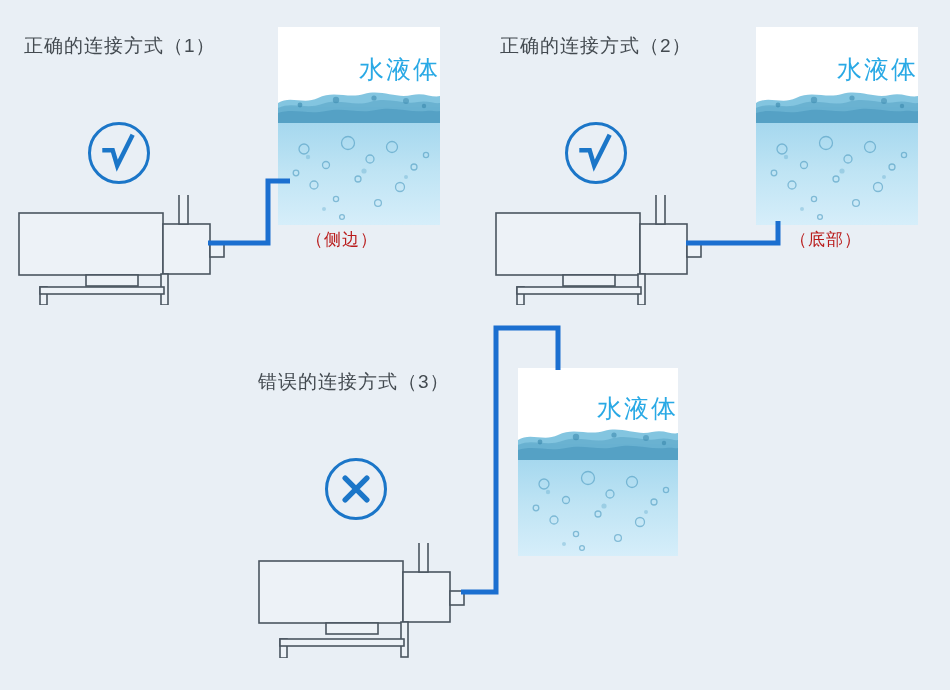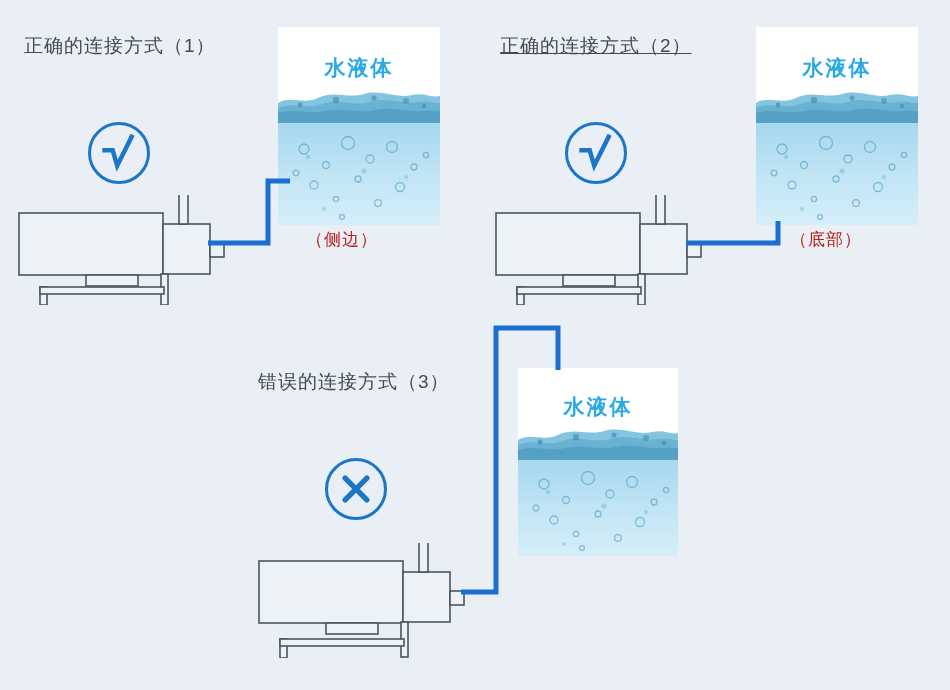--- a/index.html
+++ b/index.html
@@ -70,26 +70,26 @@
   }
   .tank .surface {
     position: absolute;
     left: 0;
     right: 0;
     height: 34px;
   }
   .tank .tank-label {
     position: absolute;
     width: 100%;
-    text-align: center;
+    text-align: right;
     color: #29a9e5;
-    font-size: 21px;
+    font-size: 25px;
     letter-spacing: 2px;
     line-height: 1;
-    font-weight: 700;
+    font-weight: 400;
     text-shadow: 0 1px 1px rgba(255,255,255,0.8);
   }
   
   .pump {
     position: absolute;
   }
   .pump svg { display:block; }
   
   .pipe {
     position: absolute;
@@ -172,21 +172,21 @@
 
     <div class="pipe" style="left:205px; top:175px;">
       <svg width="90" height="75" xmlns="http://www.w3.org/2000/svg">
         <path d="M3,68 L63,68 L63,6 L85,6" fill="none" stroke="#1b6fd0" stroke-width="5" stroke-linecap="butt" stroke-linejoin="miter"></path>
       </svg>
     </div>
   </div>
 
   <div class="panel" style="left:480px; top:0px; width:470px; height:330px;">
 
-    <div class="panel-title" style="left:20px; top:36px;text-decoration:underline;">正确的连接方式（2）</div>
+    <div class="panel-title" style="left:20px; top:36px;">正确的连接方式（2）</div>
 
     <div class="mark" style="left:85px; top:122px;">
       <svg viewBox="0 0 62 62" xmlns="http://www.w3.org/2000/svg" aria-hidden="true">
         <path d="M15 28 L24 28 L29 45 L45 13" fill="none" stroke="#1b76c8" stroke-width="5" stroke-linecap="square" stroke-linejoin="miter"></path>
       </svg>
     </div>
 
     <div class="tank" style="left:276px; top:27px; width:162px; height:198px;">
       <div class="water" style="height:118px;"></div>
       <div class="surface" style="bottom:108px;">

